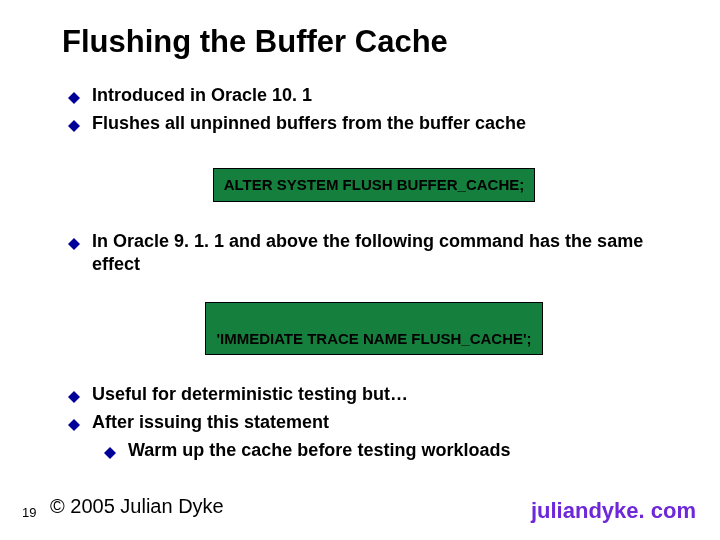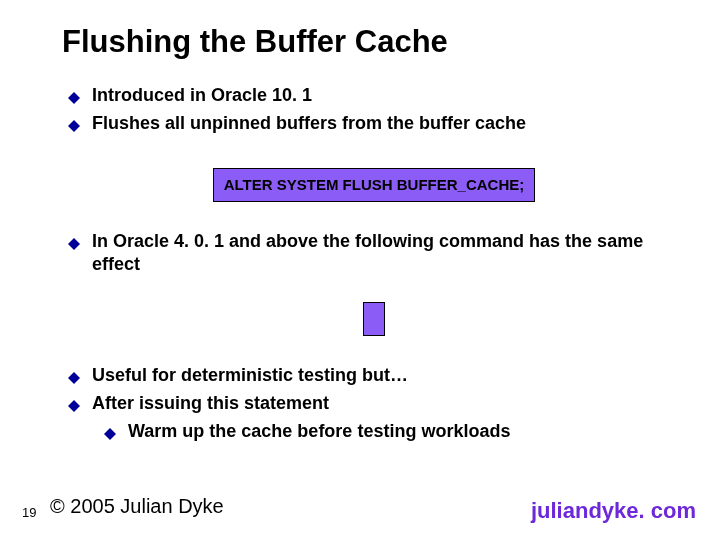--- a/index.html
+++ b/index.html
@@ -6,21 +6,21 @@
   html, body { width: 720px; height: 540px; background: #fff; font-family: Arial, Helvetica, sans-serif; color: #000; }
   .slide { position: relative; width: 720px; height: 540px; }
   .title { position: absolute; top: 24px; left: 62px; font-size: 31px; font-weight: bold; }
   .content { position: absolute; top: 84px; left: 68px; right: 40px; }
   .b1 { display: flex; align-items: flex-start; margin-bottom: 4px; }
   .b1 .marker { flex: 0 0 auto; margin-right: 12px; margin-top: 6px; }
   .b1 .text { font-size: 18px; font-weight: bold; line-height: 1.3; }
   .b2 { display: flex; align-items: flex-start; margin-left: 36px; margin-bottom: 4px; }
   .b2 .marker { flex: 0 0 auto; margin-right: 12px; margin-top: 6px; }
   .b2 .text { font-size: 18px; font-weight: bold; line-height: 1.3; }
-  .codebox { border: 1px solid #000; background: #8b5cf6; padding: 6px 10px; font-size: 15px; font-weight: bold; display: inline-block; line-height: 1.3; }
+  .codebox { border: 1px solid #000; background: #15803d; padding: 6px 10px; font-size: 15px; font-weight: bold; display: inline-block; line-height: 1.3; }
   .codebox-wrap { text-align: center; }
   .gap-lg { height: 28px; }
   .gap-md { height: 22px; }
   .footer { position: absolute; bottom: 18px; left: 0; right: 0; }
   .pagenum { position: absolute; left: 22px; bottom: 2px; font-size: 13px; }
   .copyright { position: absolute; left: 50px; bottom: 4px; font-size: 20px; }
   .site { position: absolute; right: 24px; bottom: -2px; font-size: 22px; font-weight: bold; color: #6d28d9; }
   svg.diamond { width: 12px; height: 12px; }
 </style>
 </head>
@@ -59,28 +59,29 @@
     </div>
 
     <div class="gap-lg"></div>
 
     <div class="b1">
       <span class="marker">
         <svg class="diamond" viewBox="0 0 10 10">
             <polygon points="5,0 10,5 5,10 0,5" fill="#000099"></polygon>
           </svg>
       </span>
-      <span class="text">In Oracle 4. 0. 1 and above the following command has the same effect</span>
+      <span class="text">In Oracle 9. 1. 1 and above the following command has the same effect</span>
     </div>
 
     <div class="gap-md"></div>
 
     <div class="codebox-wrap">
       <div class="codebox" style="text-align:left;">
         <br>
+        <span>'IMMEDIATE TRACE NAME FLUSH_CACHE';</span>
       </div>
     </div>
 
     <div class="gap-lg"></div>
 
     <div class="b1">
       <span class="marker">
         <svg class="diamond" viewBox="0 0 10 10">
             <polygon points="5,0 10,5 5,10 0,5" fill="#000099"></polygon>
           </svg>

